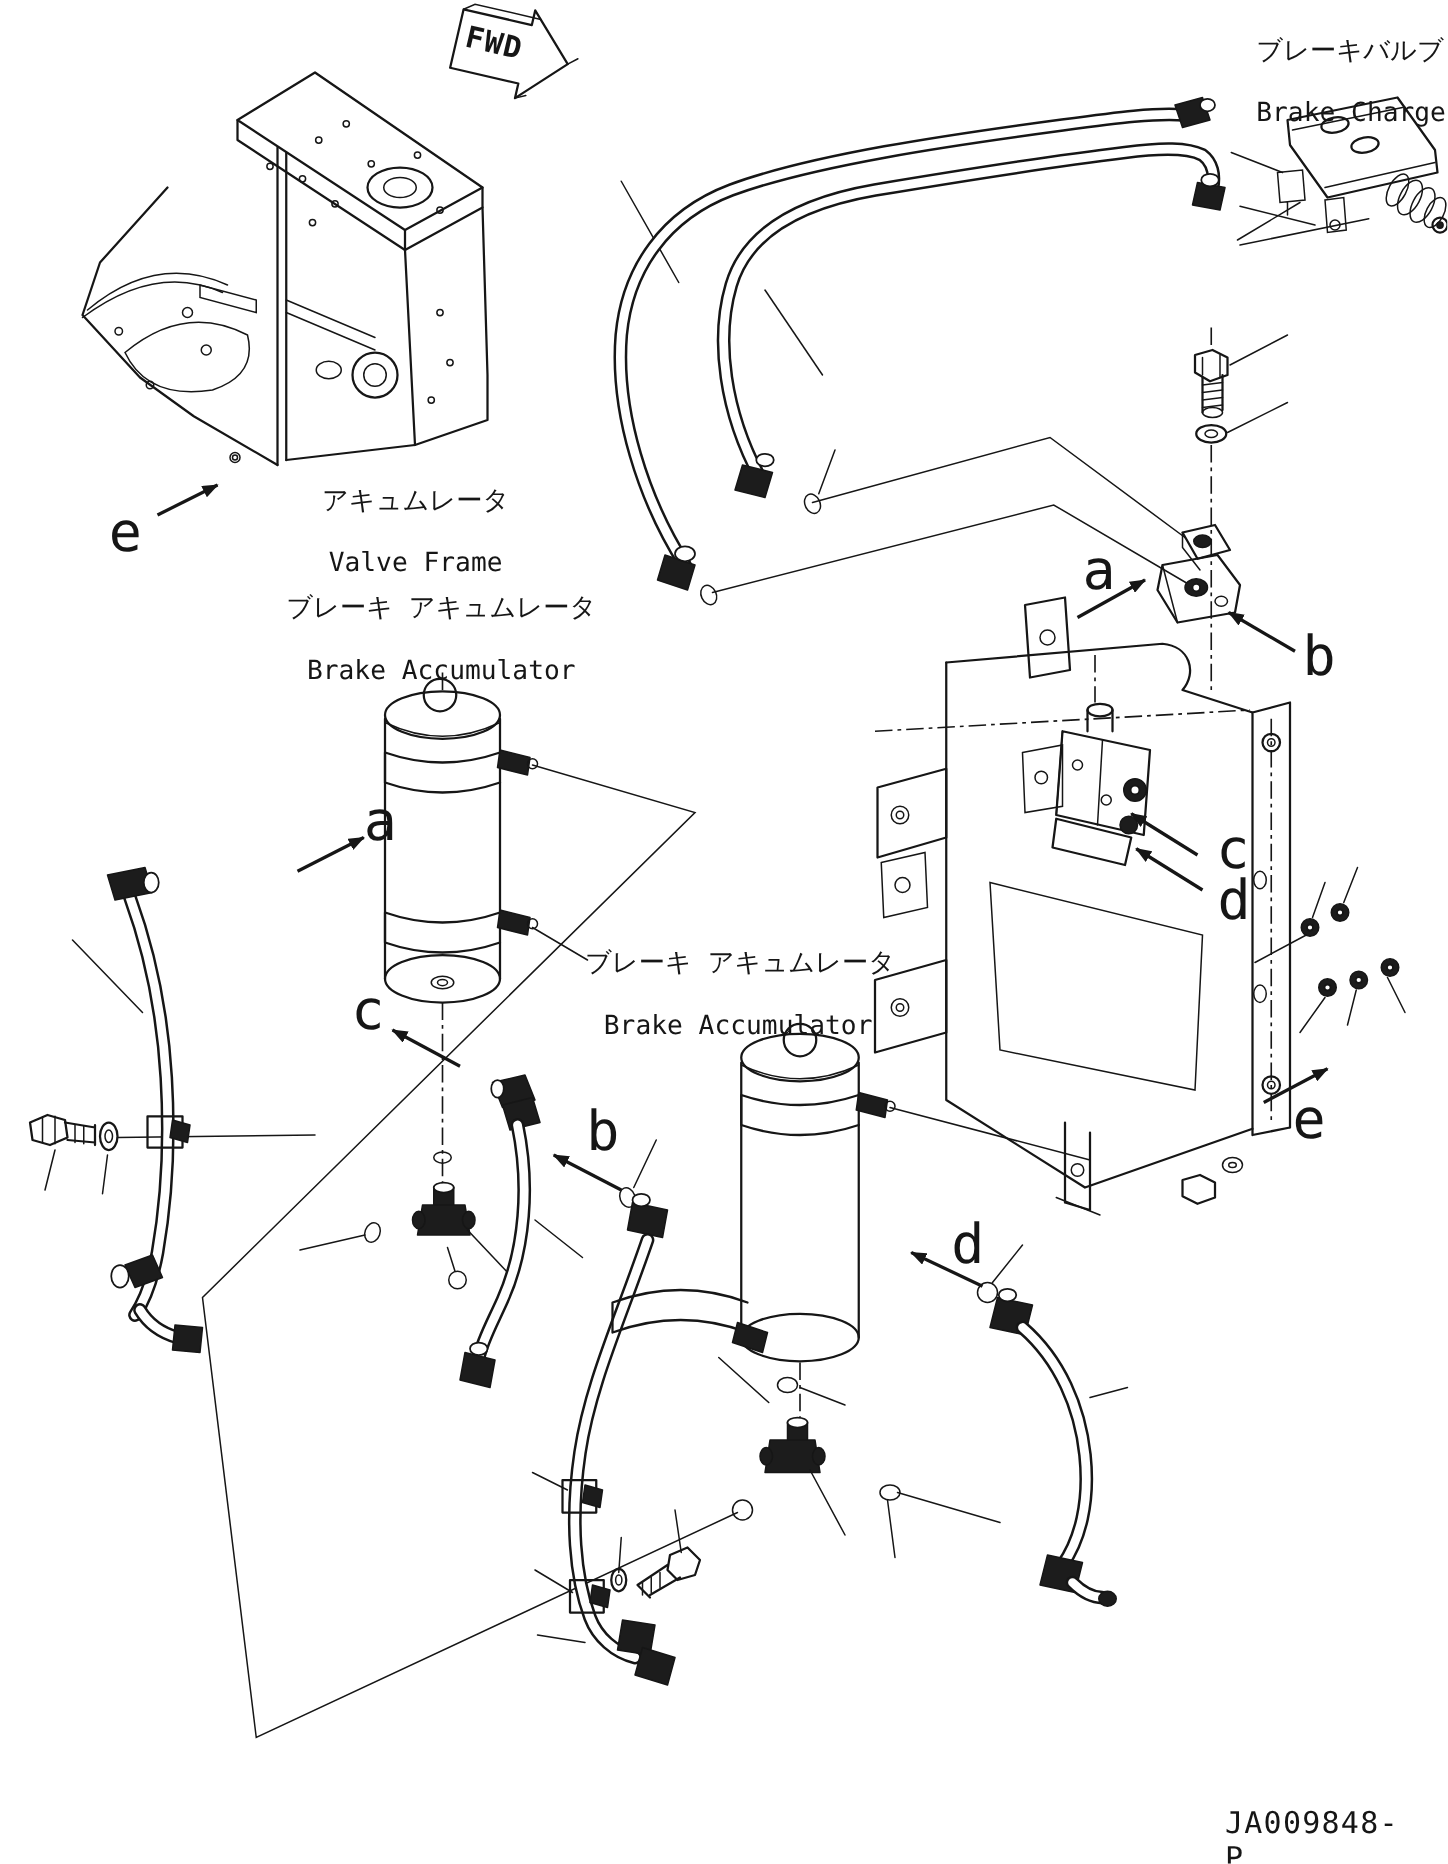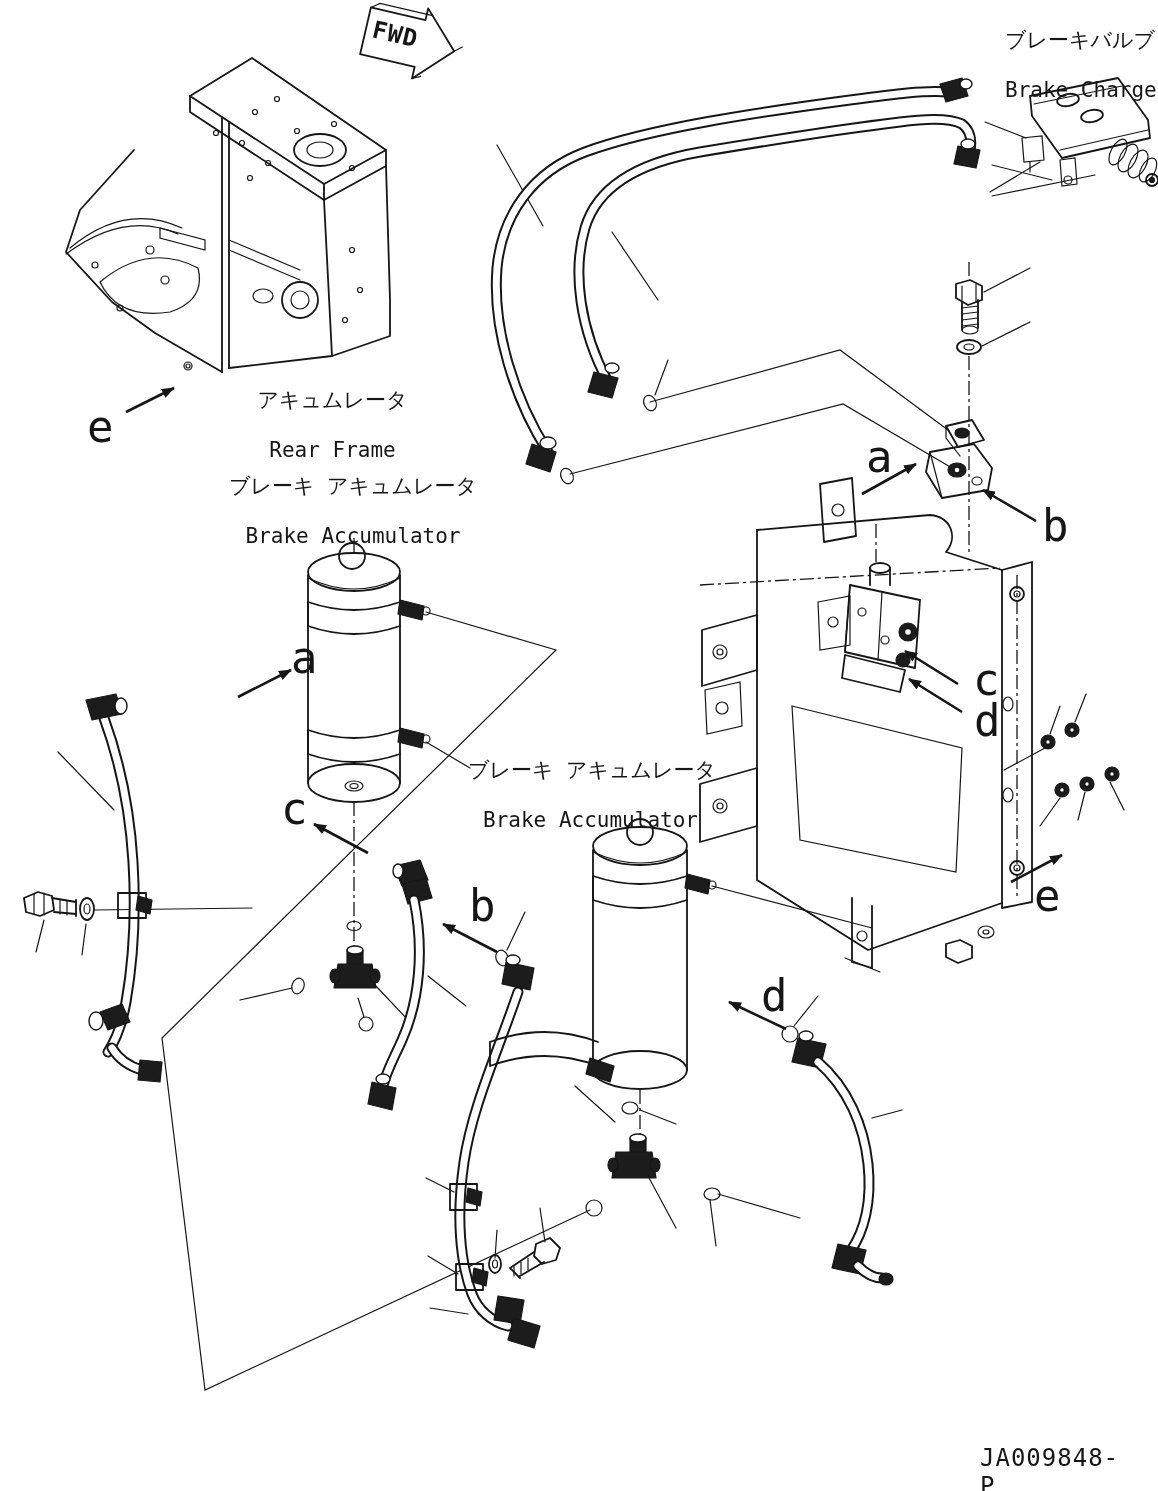--- a/index.html
+++ b/index.html
@@ -352,21 +352,21 @@
     <path class="arw" d="M786,1029 L729,1002"></path>
   </g>
 </svg>
 
 <div class="fwd">FWD</div>
 
 <div class="lbl right" style="left:1005px;top:28px;width:150px;"><span>ブレーキバルブ</span><br>
 <span>Brake Charge</span></div>
 
 <div class="lbl center" style="left:240px;top:388px;width:185px;"><span>アキュムレータ</span><br>
-<span>Rear Frame</span></div>
+<span>Valve Frame</span></div>
 
 <div class="lbl center" style="left:228px;top:474px;width:250px;"><span>ブレーキ アキュムレータ</span><br>
 <span>Brake Accumulator</span></div>
 
 <div class="lbl center" style="left:468px;top:758px;width:245px;"><span>ブレーキ アキュムレータ</span><br>
 <span>Brake Accumulator</span></div>
 
 
 <div class="pn">JA009848-P</div>
 

